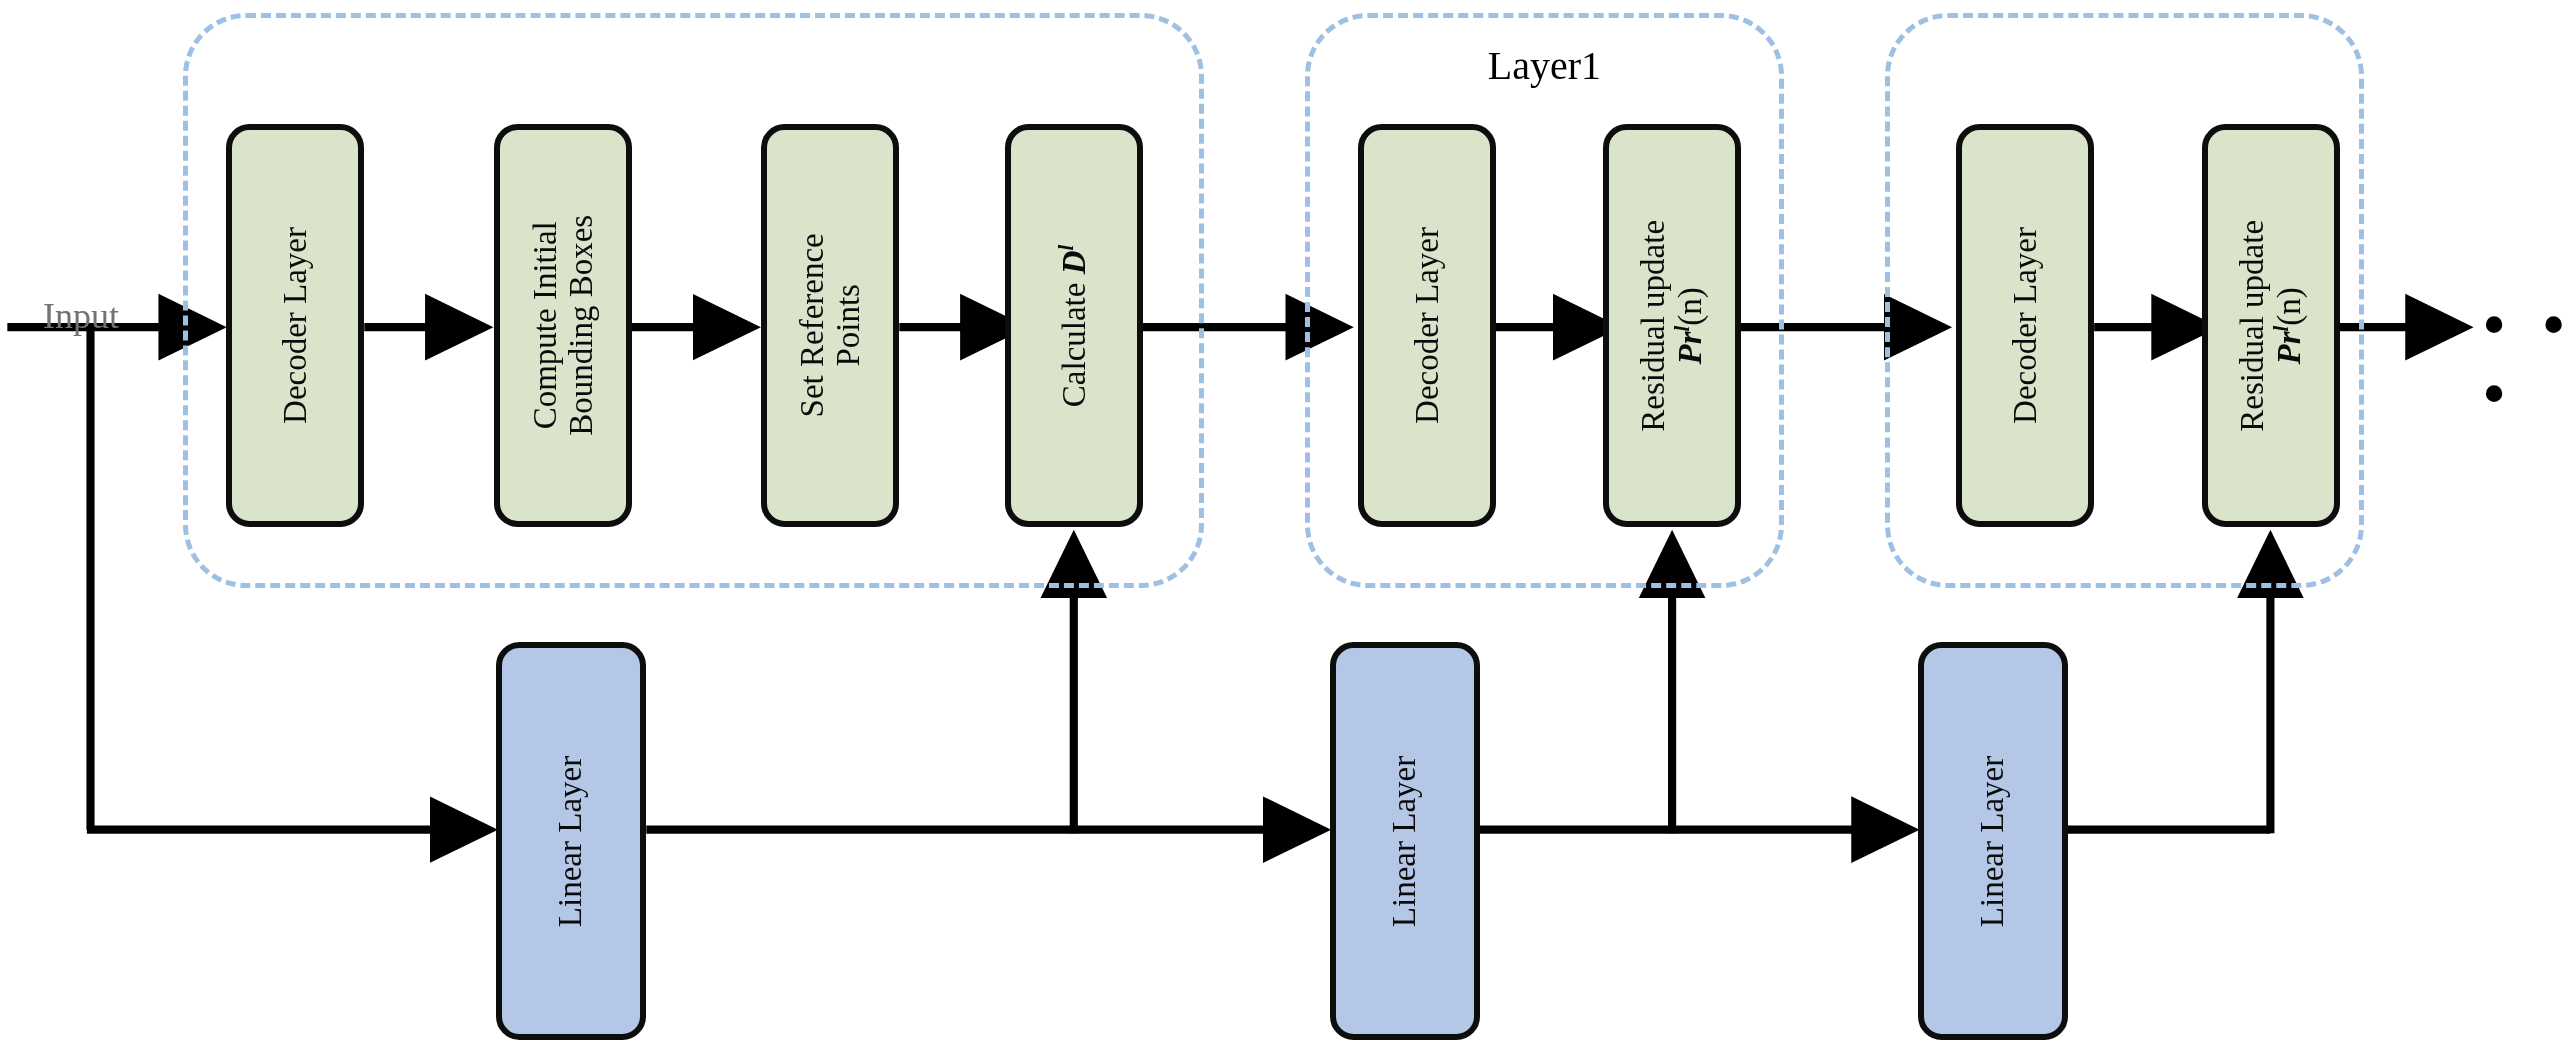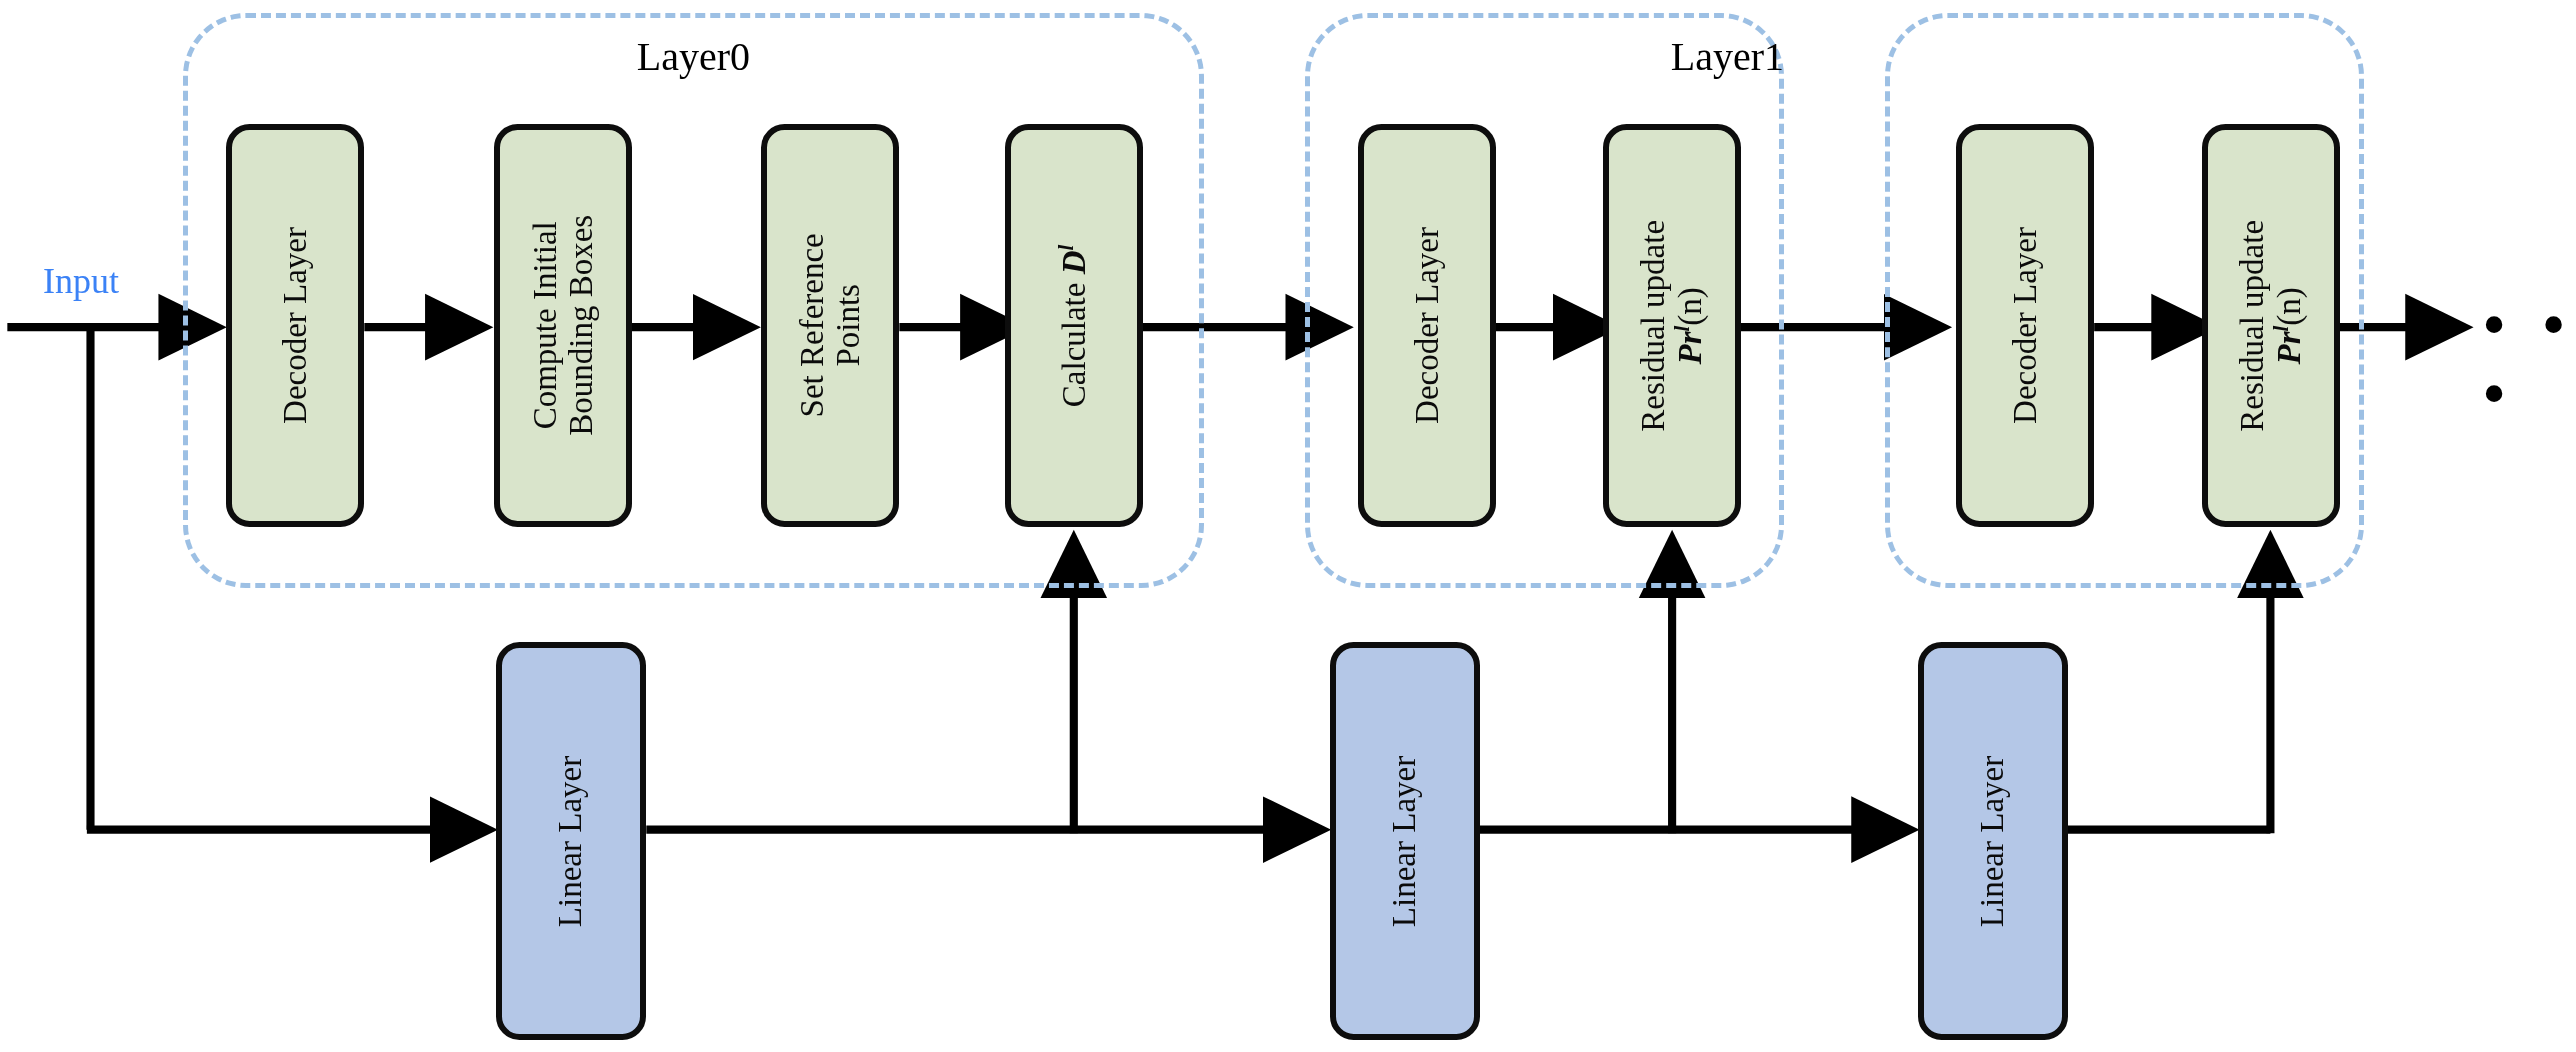--- a/index.html
+++ b/index.html
@@ -76,23 +76,24 @@
     font-style: italic;
     font-weight: bold;
     vertical-align: super;
   }
   .vlabel .row { display: block; }
 
   
   .plain-label {
     position: absolute;
     font-size: 36px;
-    color: #3b82f6;
+    color: #737373;
     white-space: nowrap;
     font-family: "Liberation Serif", "DejaVu Serif", serif;
+    margin-top: 35px;
   }
   .ellipsis {
     position: absolute;
     font-size: 69px;
     letter-spacing: 9px;
     color: #000;
     line-height: 1;
     font-family: "Liberation Serif", "DejaVu Serif", serif;
   }
 </style>
@@ -140,25 +141,24 @@
       <line x1="1913" y1="362" x2="2149" y2="362" marker-end="url(#arrowR)"></line>
 
       <line x1="2317" y1="362" x2="2445" y2="362" marker-end="url(#arrowR)"></line>
 
       <line x1="2575" y1="362" x2="2726" y2="362" marker-end="url(#arrowR)"></line>
     </g>
   </svg>
 
   <div class="layer-group" style="left:183px; top:12.7px; width:1021px; height:575px;">
   </div>
-  <div class="layer-title" style="left:183px; top:33px; width:1021px;">Layer0</div>
 
   <div class="layer-group" style="left:1305px; top:12.7px; width:479px; height:575px;">
   </div>
-  <div class="layer-title" style="left:1305px; top:33px; width:479px;text-align:right;">Layer1</div>
+  <div class="layer-title" style="left:1305px; top:42px; width:479px;">Layer1</div>
 
   <div class="layer-group" style="left:1885px; top:12.7px; width:479px; height:575px;">
   </div>
 
   <div class="plain-label" style="left:43px; top:260px;">Input</div>
 
   <div class="vbox green" style="left:226px; top:124px; width:138px; height:403px;">
     <span class="vlabel">
       <span class="row">Decoder Layer</span>
     </span>

